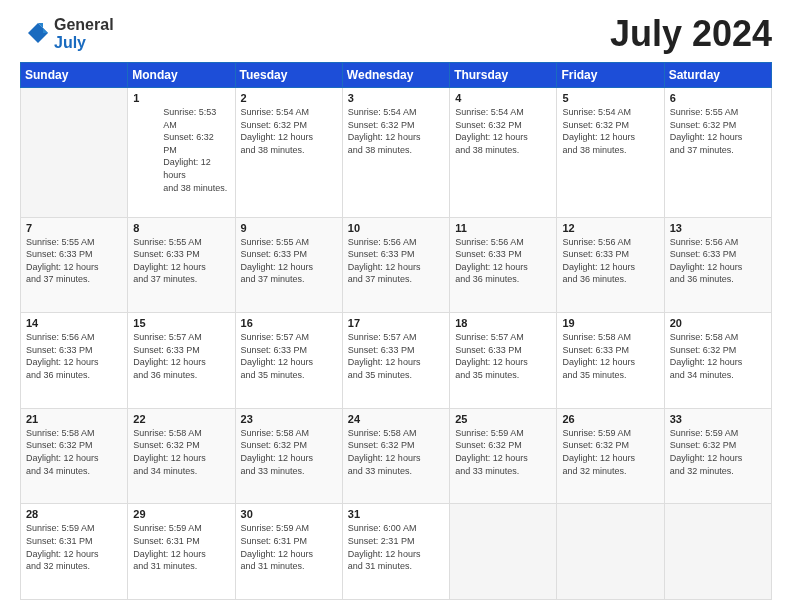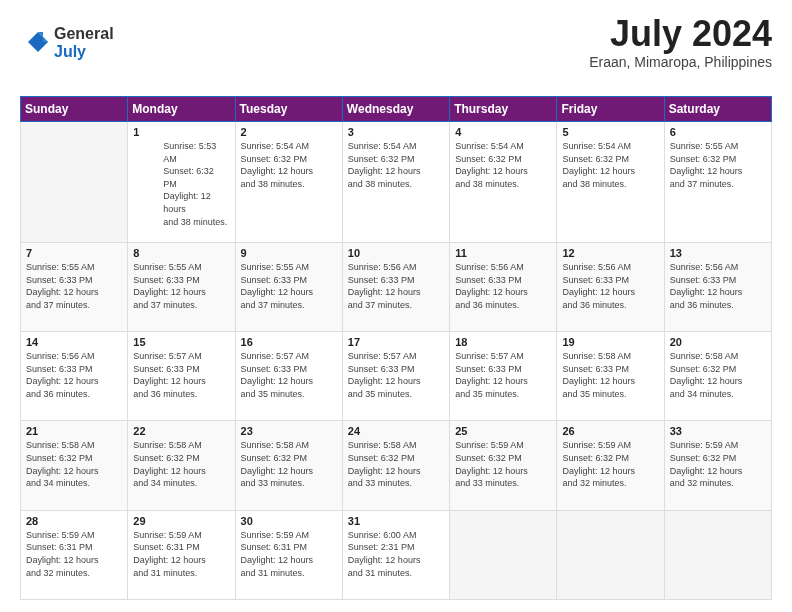--- a/index.html
+++ b/index.html
@@ -13,22 +13,22 @@
     .page {
       width: 792px;
       height: 612px;
       padding: 16px 20px 12px 20px;
       display: flex;
       flex-direction: column;
     }
     .header {
       display: flex;
       justify-content: space-between;
-      align-items: center;
-      margin-bottom: 26px;
+      align-items: flex-start;
+      margin-bottom: 10px;
     }
     .logo {
       display: flex;
       align-items: center;
       gap: 4px;
     }
     .logo-text {
       display: flex;
       flex-direction: column;
       line-height: 1.1;
@@ -62,21 +62,21 @@
       margin-top: 2px;
     }
     .calendar {
       flex: 1;
       border: 1px solid #ccc;
       border-collapse: collapse;
       width: 100%;
       table-layout: fixed;
     }
     .calendar th {
-      background-color: #701a75;
+      background-color: #1d4ed8;
       color: #fff;
       font-size: 12px;
       font-weight: bold;
       padding: 5px 4px;
       text-align: left;
       border: 1px solid #1a6bbf;
     }
     .calendar td {
       vertical-align: top;
       padding: 4px 5px;
@@ -115,21 +115,20 @@
         <polygon points="18,4 28,14 18,24 8,14" fill="#1a6bbf"></polygon>
         <polygon points="18,4 28,14 23,14 23,4" fill="#2a85d0"></polygon>
       </svg>
       <div class="logo-text">
         <span class="logo-general">General</span>
         <span class="logo-blue">July</span>
       </div>
     </div>
     <div class="title-block">
       <div class="title-month">July 2024</div>
-      <div class="title-location">Eraan, Mimaropa, Philippines</div>
     </div>
   </div>
 
   <table class="calendar">
     <thead>
       <tr>
       <th>Sunday</th>
           <th>Monday</th>
           <th>Tuesday</th>
           <th>Wednesday</th>

